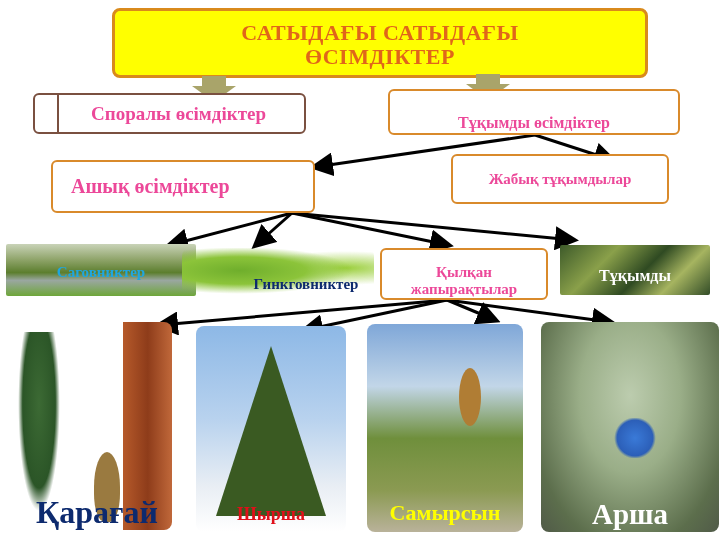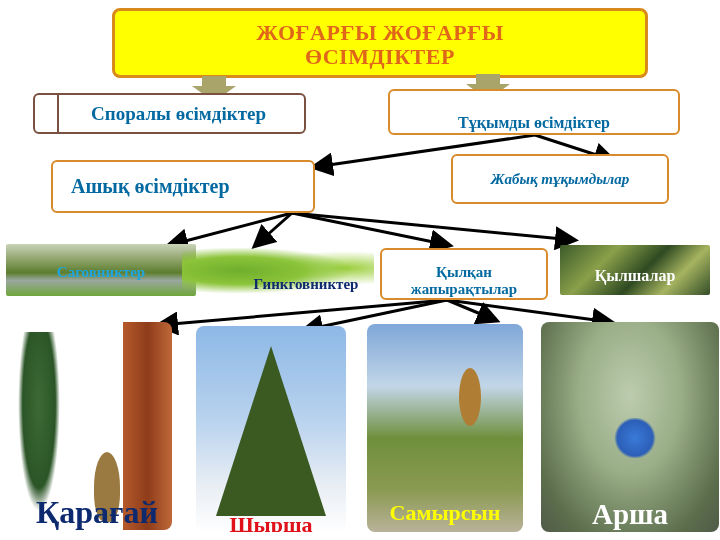--- a/index.html
+++ b/index.html
@@ -3,21 +3,21 @@
 <meta charset="utf-8">
 <style>
   html, body { margin:0; padding:0; }
   body { width:720px; height:540px; position:relative; background:#ffffff; overflow:hidden;
          font-family:"Liberation Serif", "DejaVu Serif", serif; }
   .abs { position:absolute; box-sizing:border-box; }
   .title-box { left:112px; top:8px; width:536px; height:70px; background:#ffff00;
     border:3px solid #d98a1c; border-radius:8px; text-align:center; color:#e0661a;
     font-weight:bold; font-size:22px; line-height:24px; padding-top:10px; letter-spacing:0.5px; }
   .down-arrow { width:44px; height:26px; }
-  .box { background:#fff; border:2px solid #d98a2b; border-radius:6px; font-weight:bold; color:#0369a1;
+  .box { background:#fff; border:2px solid #d98a2b; border-radius:6px; font-weight:bold; color:#ec4899;
     display:flex; align-items:center; justify-content:center; text-align:center; }
   .spore-box { left:33px; top:93px; width:273px; height:41px; border-color:#7a5040; border-width:2px; }
   .spore-inner { position:absolute; left:22px; top:-2px; bottom:-2px; border-left:2px solid #7a5040; }
   .seed-box { left:388px; top:89px; width:292px; height:46px; }
   .gym-box { left:51px; top:160px; width:264px; height:53px; }
   .ang-box { left:451px; top:154px; width:218px; height:50px; }
   .needle-box { left:380px; top:248px; width:168px; height:52px; font-size:15px; line-height:17px;align-items:flex-end; }
   .panel { overflow:hidden; border-radius:8px; }
   .small-panel { border-radius:2px; }
   .label { position:absolute; font-weight:bold; text-align:center; width:100%; left:0; }
@@ -40,66 +40,66 @@
     <line x1="292" y1="213" x2="448" y2="245"></line>
     <line x1="292" y1="213" x2="573" y2="240"></line>
     <line x1="447" y1="300" x2="160" y2="325"></line>
     <line x1="447" y1="300" x2="305" y2="330"></line>
     <line x1="447" y1="300" x2="495" y2="320"></line>
     <line x1="447" y1="300" x2="610" y2="322"></line>
   </g>
 </svg>
 
 <div class="abs title-box">
-  <div>ЖОҒАРҒЫ  ЖОҒАРҒЫ</div>
+  <div>САТЫДАҒЫ  САТЫДАҒЫ</div>
   <div>ӨСІМДІКТЕР</div>
 </div>
 
 <svg class="abs down-arrow" style="left:192px;top:76px;">
   <path d="M10,0 H34 V10 H44 L22,26 L0,10 H10 Z" fill="#a9a46a"></path>
 </svg>
 <svg class="abs down-arrow" style="left:466px;top:74px;">
   <path d="M10,0 H34 V10 H44 L22,26 L0,10 H10 Z" fill="#a9a46a"></path>
 </svg>
 
 <div class="abs box spore-box" style="font-size:19px;padding-left:18px;">
   <div class="spore-inner"></div>
   <span>Споралы  өсімдіктер</span>
 </div>
 <div class="abs box seed-box" style="font-size:16px;padding-top:22px;">
   <span>Тұқымды  өсімдіктер</span>
 </div>
 <div class="abs box gym-box" style="font-size:20px;justify-content:flex-start;padding-left:18px;">
   <span>Ашық өсімдіктер</span>
 </div>
-<div class="abs box ang-box" style="font-size:15px;font-style:italic;">
+<div class="abs box ang-box" style="font-size:15px;">
   <span>Жабық тұқымдылар</span>
 </div>
 
 <div class="abs panel small-panel" style="left:6px;top:244px;width:190px;height:52px;background:linear-gradient(180deg,#c9d3b8 0%,#8fa46a 30%,#5c7e2e 55%,#9aa7a0 70%,#6ea63a 100%);">
   <span class="label" style="top:20px;font-size:15px;color:#1fa6e0;">Саговниктер</span>
 </div>
 <div class="abs panel" style="left:182px;top:248px;width:192px;height:50px;background:radial-gradient(ellipse at 30% 45%,#6fae2c 0%,#8cc43a 35%,rgba(255,255,255,0) 60%),radial-gradient(ellipse at 85% 40%,#9bcf3c 0%,rgba(255,255,255,0) 40%);">
   <span class="label" style="top:28px;font-size:15px;color:#0d2a6e;padding-left:28px;">Гинкговниктер</span>
 </div>
 <div class="abs box needle-box">
   <span>Қылқан жапырақтылар</span>
 </div>
 <div class="abs panel small-panel" style="left:560px;top:245px;width:150px;height:50px;background:linear-gradient(135deg,#3d5a2a 0%,#8aa04a 30%,#2f4a22 55%,#a6b460 75%,#334d28 100%);">
-  <span class="label" style="top:22px;font-size:16px;color:#ffffff;">Қылшалар</span>
+  <span class="label" style="top:22px;font-size:16px;color:#ffffff;">Тұқымды</span>
 </div>
 
 <div class="abs" style="left:10px;top:322px;width:162px;height:208px;background:linear-gradient(90deg,#ffffff 0%,#ffffff 70%,#b5592a 70%,#8e3c1a 85%,#c0683a 100%);border-radius:0 8px 8px 0;overflow:hidden;">
   <div class="abs" style="left:8px;top:10px;width:42px;height:180px;background:radial-gradient(ellipse at 50% 40%,#3c6a34 0%,#2b5527 55%,rgba(255,255,255,0) 70%);"></div>
   <div class="abs" style="left:84px;top:130px;width:26px;height:70px;background:#9a7a40;border-radius:50% 50% 40% 40%;"></div>
   <span class="label" style="top:172px;font-size:32px;color:#0d2a6e;text-align:left;padding-left:26px;">Қарағай</span>
 </div>
 <div class="abs panel" style="left:196px;top:326px;width:150px;height:206px;background:linear-gradient(180deg,#8db8e6 0%,#b8d2ee 45%,#e9eef4 78%,#ffffff 100%);">
   <div class="abs" style="left:20px;top:20px;width:110px;height:170px;background:#3a5a22;clip-path:polygon(50% 0,100% 100%,0 100%);"></div>
-  <span class="label" style="top:186px;font-size:22px;color:#e0101a;">Шырша</span>
+  <span class="label" style="top:178px;font-size:18px;color:#e0101a;">Шырша</span>
 </div>
 <div class="abs panel" style="left:367px;top:324px;width:156px;height:208px;background:linear-gradient(180deg,#7fa7d8 0%,#c2d6e8 30%,#6f8f3c 55%,#8b9a52 80%,#b9b29a 100%);">
   <div class="abs" style="left:92px;top:44px;width:22px;height:58px;background:#b07d34;border-radius:50%;"></div>
   <span class="label" style="top:176px;font-size:22px;color:#ffff00;">Самырсын</span>
 </div>
 <div class="abs panel" style="left:541px;top:322px;width:178px;height:210px;background:radial-gradient(ellipse at 50% 35%,#bcccae 0%,#9aae88 40%,#5c6e4c 80%,#505a48 100%);">
   <div class="abs" style="left:72px;top:96px;width:44px;height:40px;background:radial-gradient(circle,#3a7ad8 0%,#2c5fb8 60%,rgba(0,0,0,0) 70%);"></div>
   <span class="label" style="top:176px;font-size:29px;color:#ffffff;">Арша</span>
 </div>
 

